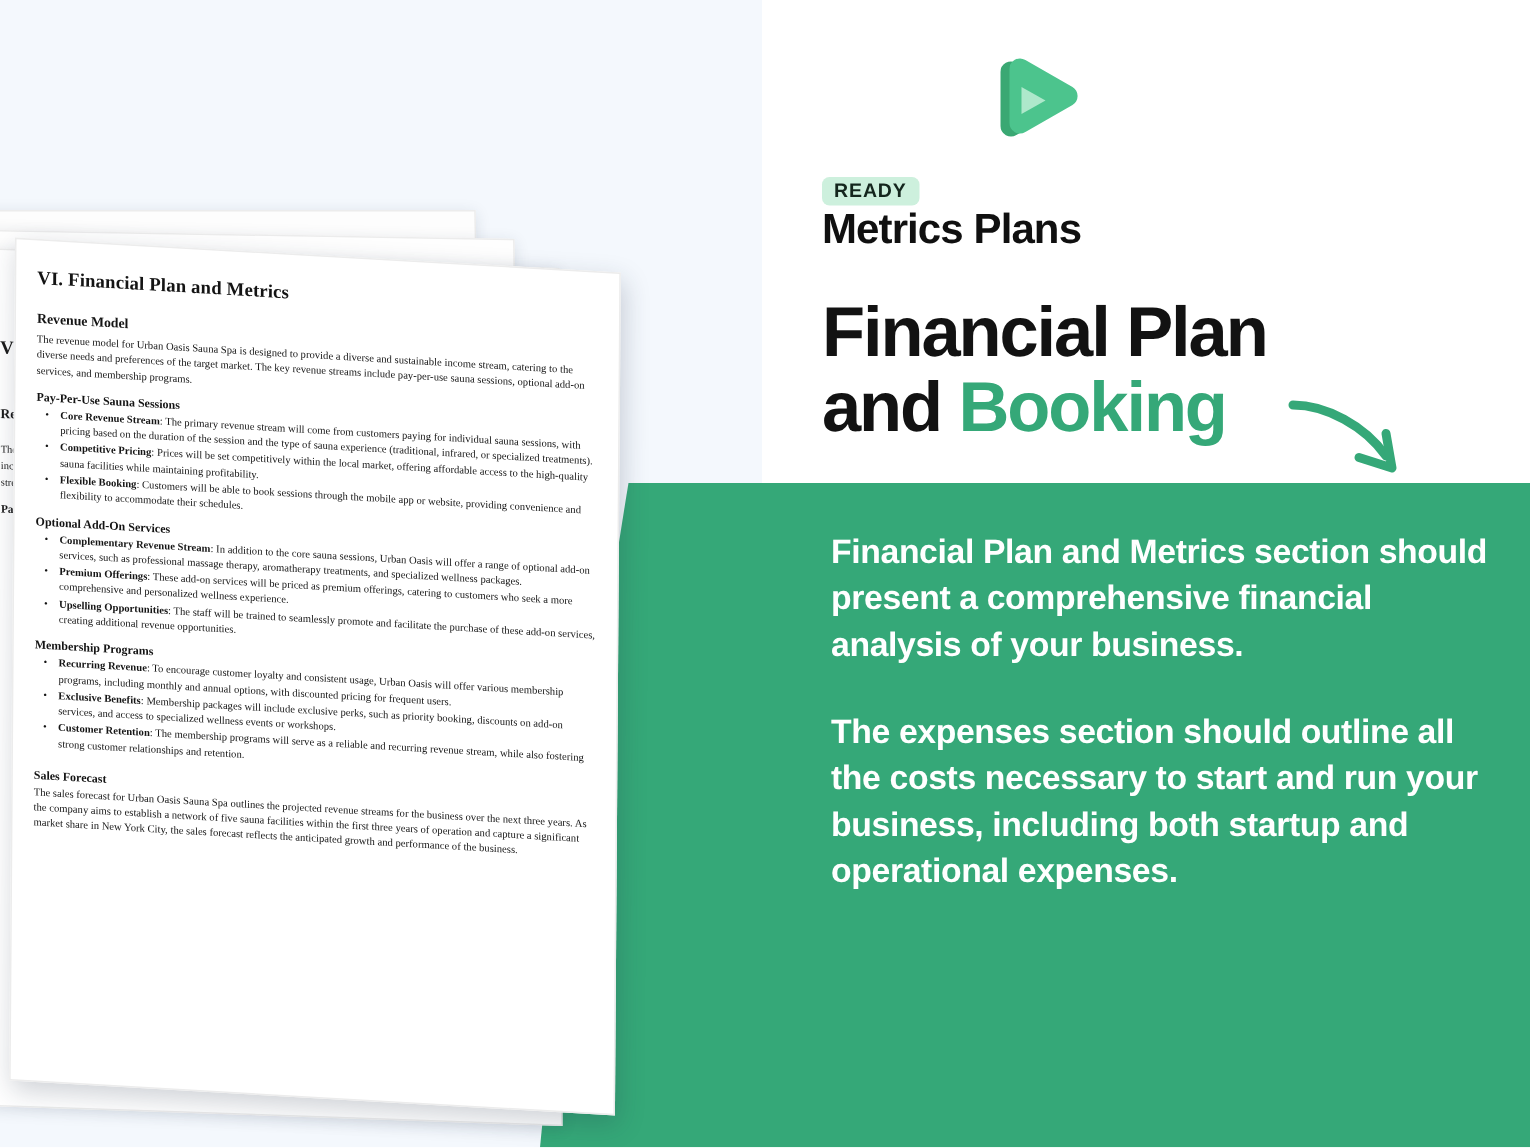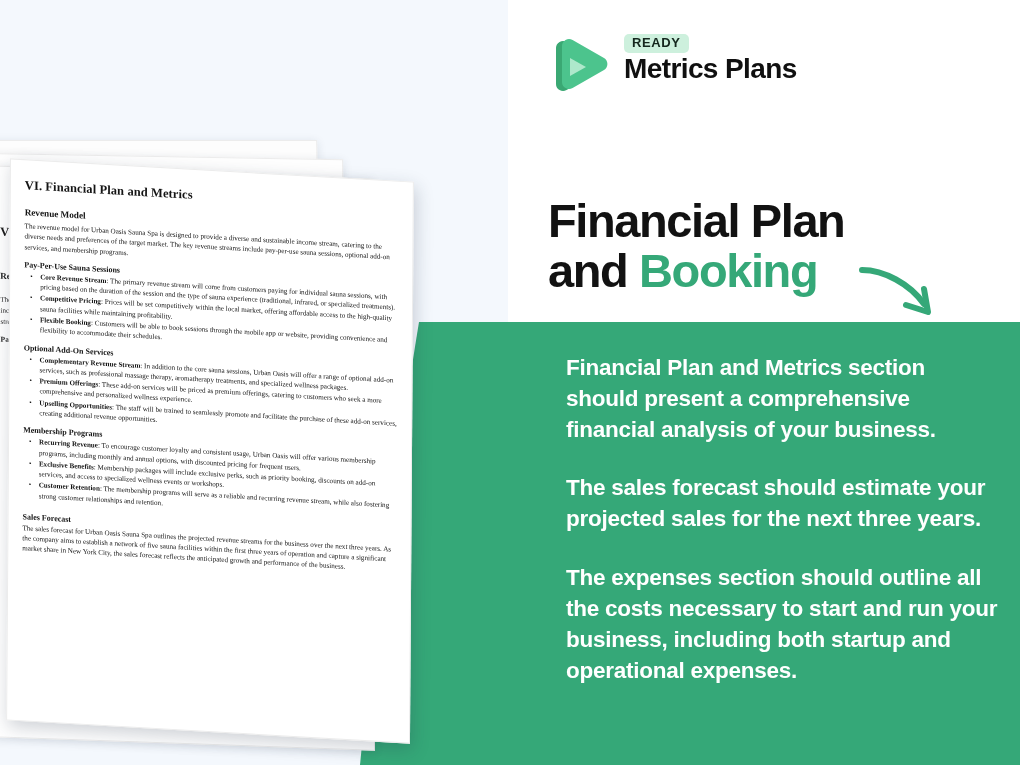--- a/index.html
+++ b/index.html
@@ -132,22 +132,23 @@
     top: 0;
   }
   .doc-ul li b { font-weight: bold; }
 
   
   .brand {
     position: absolute;
     left: 548px;
     top: 34px;
     display: flex;
-    align-items: flex-start;
+    align-items: flex-end;
     gap: 14px;
+    flex-direction: column;
   }
   .brand-logo {
     width: 62px;
     height: 70px;
     flex: 0 0 auto;
   }
   .brand-text {
     display: flex;
     flex-direction: column;
     align-items: flex-start;
@@ -198,21 +199,21 @@
     position: absolute;
     left: 550px;
     top: 353px;
     width: 452px;
     color: #ffffff;
     font-size: 22.5px;
     font-weight: 700;
     line-height: 1.37;
     letter-spacing: -0.25px;
   }
-  .panel-text p { margin: 0 0 28px 16px; }
+  .panel-text p { margin: 0 0 28px 4px; }
   .panel-text p:last-child { margin-bottom: 0; }
 </style>
 </head>
 <body>
 
 <div class="stage">
 
   <div class="bg-left"></div>
   <div class="bg-right"></div>
 
@@ -298,17 +299,16 @@
 
   <div class="arrow-wrap">
     <svg width="86" height="58" viewBox="0 0 86 58">
       <path d="M4 8 C 26 8, 52 22, 66 42" stroke="#35a878" stroke-width="6" fill="none" stroke-linecap="round"></path>
       <path d="M48 43 L70 50 L66 27" fill="none" stroke="#35a878" stroke-width="6" stroke-linecap="round" stroke-linejoin="round"></path>
     </svg>
   </div>
 
   <div class="panel-text">
     <p>Financial Plan and Metrics section should present a comprehensive financial analysis of your business.</p>
-    <p>The sales forecast should estimate your projected sales for the next three years.</p>
     <p>The expenses section should outline all the costs necessary to start and run your business, including both startup and operational expenses.</p>
   </div>
 
 </div>
 
 </body></html>

